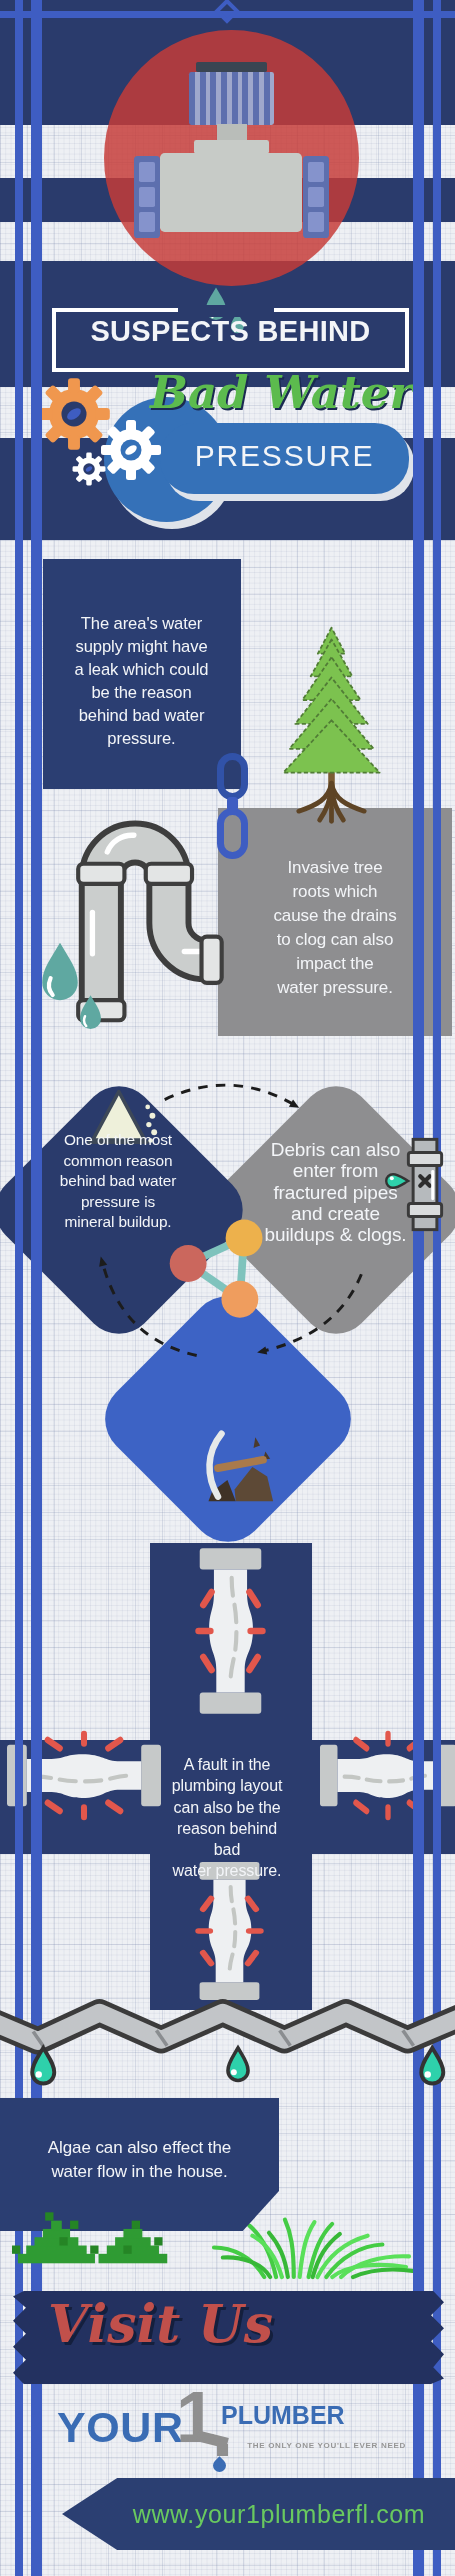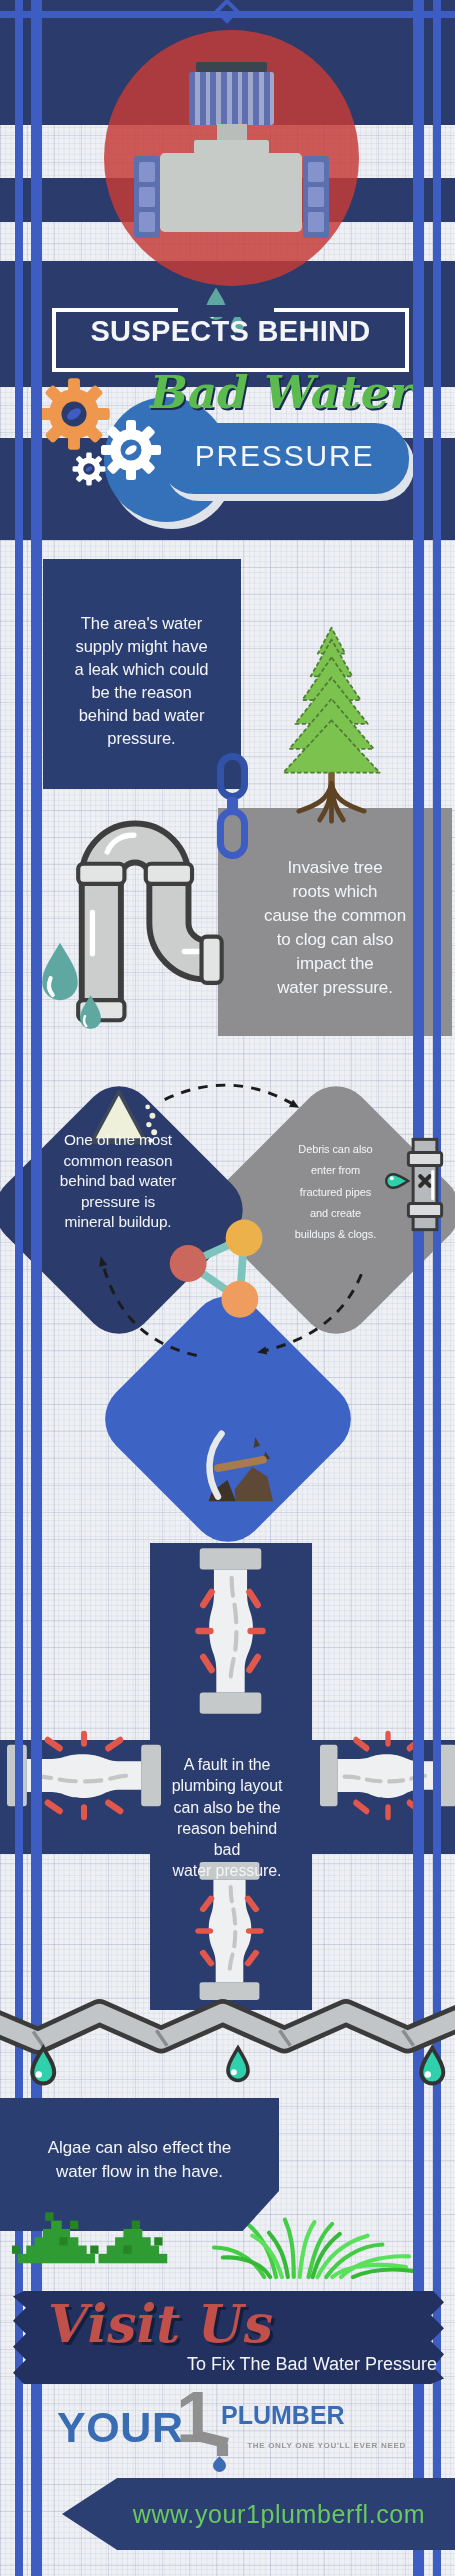--- a/index.html
+++ b/index.html
@@ -156,21 +156,21 @@
     </svg>
   </div>
 
   <div class="abs z4" style="left:217px;top:753px;width:31px;height:47px;border:7.7px solid #3152a8;border-radius:15.4px;box-sizing:border-box;"></div>
   <div class="abs z4" style="left:217px;top:808px;width:31px;height:51px;border:7.7px solid #3e5dc2;border-radius:15.4px;box-sizing:border-box;"></div>
   <div class="abs z4" style="left:227px;top:797px;width:10.7px;height:14.2px;background:#3e5dc2;border-radius:3.6px;"></div>
 
   <div class="abs z3" style="left:218px;top:808px;width:234px;height:228px;background:#8e8e90;"></div>
   <div class="abs z3 txt" style="left:237px;top:856px;width:196px;font-size:17px;line-height:24px;">Invasive tree
 roots which
-cause the common
+cause the drains
 to clog can also
 impact the
 water pressure.</div>
 
   <div class="abs z4" style="left:33px;top:776px;width:190px;height:249px;">
     <svg width="190" height="249" viewBox="0 0 320 420">
       <path d="M115,412 V170 A57,57 0 0 1 229,170 V248 A62,62 0 0 0 291,310 H310" fill="none" stroke="#3e3e3e" stroke-width="76"></path>
       <path d="M115,412 V170 A57,57 0 0 1 229,170 V248 A62,62 0 0 0 291,310 H310" fill="none" stroke="#cbcecd" stroke-width="56"></path>
       <path d="M100,230 V300" stroke="#ffffff" stroke-width="9" stroke-linecap="round"></path>
       <path d="M255,296 H280" stroke="#ffffff" stroke-width="9" stroke-linecap="round"></path>
@@ -213,21 +213,21 @@
           <circle cx="106" cy="89" r="4"></circle>
         </g>
     </svg>
   </div>
 
   <div class="abs z4 txt" style="left:44px;top:1130px;width:148px;font-size:15.4px;line-height:20.5px;">One of the most
 common reason
 behind bad water
 pressure is
 mineral buildup.</div>
-  <div class="abs z3 txt" style="left:261px;top:1139px;width:149px;font-size:11px;line-height:21.3px;">Debris can also
+  <div class="abs z3 txt" style="left:261px;top:1139px;width:149px;font-size:19px;line-height:21.3px;">Debris can also
 enter from
 fractured pipes
 and create
 buildups &amp; clogs.</div>
 
   <div class="abs z4" style="left:159px;top:1210px;width:113px;height:113px;">
     <svg width="113" height="113" viewBox="0 0 190 190">
       <g stroke="#7fc3bd" stroke-width="13">
           <line x1="49" y1="90" x2="143" y2="47"></line>
           <line x1="143" y1="47" x2="136" y2="150"></line>
@@ -377,21 +377,21 @@
   </div>
   <div class="abs z6" style="left:418px;top:2045px;width:28.5px;height:42px;">
     <svg width="28.5" height="42" viewBox="0 0 44 60">
         <path d="M22,2 C30,16 39,27 39,40 a17,17 0 1 1 -34,0 C5,27 14,16 22,2 Z" fill="#2ed1ab" stroke="#333" stroke-width="6"></path>
         <circle cx="15" cy="43" r="5" fill="#fff"></circle>
       </svg>
   </div>
 
   <div class="abs z6 boxnavy" style="left:0;top:2098px;width:279px;height:133px;clip-path:polygon(0 0,100% 0,100% 70%,87% 100%,0 100%);"></div>
   <div class="abs z6 txt" style="left:12px;top:2136px;width:255px;font-size:17px;line-height:24px;">Algae can also effect the
-water flow in the have.</div>
+water flow in the house.</div>
   <div class="abs z6" style="left:12px;top:2191px;width:160px;height:80px;">
     <svg width="160" height="80" viewBox="0 0 270 135">
       <g fill="#2f9b33">
         <rect x="10" y="106" width="130" height="16"></rect>
           <rect x="24" y="92" width="102" height="16"></rect>
         <rect x="38" y="78" width="74" height="16"></rect>
           <rect x="52" y="64" width="46" height="16"></rect>
           <rect x="66" y="50" width="18" height="16"></rect>
         <rect x="146" y="106" width="116" height="16"></rect>
           <rect x="160" y="92" width="88" height="16"></rect>
@@ -433,21 +433,20 @@
           <path d="M140,105 C135,70 125,50 108,30"></path>
             <path d="M182,105 C192,70 205,50 228,32"></path>
         </g>
       </g>
     </svg>
   </div>
 
   <div class="abs z6" style="left:13px;top:2291px;width:431px;height:93px;background:#233160;
        clip-path:polygon(2.5% 0%,97.5% 0%,100% 12%,97% 26%,100% 40%,97% 54%,100% 68%,97.5% 82%,100% 94%,97% 100%,2.5% 100%,0% 88%,3% 74%,0% 60%,3% 46%,0% 32%,3% 18%,0% 6%);"></div>
   <div class="abs z6" style="left:24px;top:2293px;width:249px;text-align:right;font-family:'DejaVu Serif',serif;font-style:italic;font-weight:bold;font-size:52px;color:#c1504b;text-shadow:3px 3px 0 #141f3d;">Visit Us</div>
-  <div class="abs z6" style="left:142px;top:2354px;width:295px;text-align:right;font-size:18px;color:#f3f5f8;">To Fix The Bad Water Pressure</div>
 
   <div class="abs z4" style="left:0;top:2384px;width:437px;height:95px;">
     <div class="abs" style="left:57px;top:19px;font-size:43px;font-weight:bold;color:#3a6cb4;letter-spacing:0.6px;">YOUR</div>
     <div class="abs" style="left:176px;top:-8.3px;font-size:72px;font-weight:bold;color:#8f8f8f;">1</div>
     <div class="abs" style="left:197px;top:50px;width:31px;height:10.7px;background:#8f8f8f;transform:rotate(14deg);"></div>
     <div class="abs" style="left:217px;top:60px;width:10.7px;height:12px;background:#8f8f8f;"></div>
     <div class="abs tear" style="left:213px;top:75px;width:13px;height:13px;background:#3a6cb4;"></div>
     <div class="abs" style="left:221px;top:16.6px;font-size:25px;font-weight:bold;color:#3a6cb4;">PLUMBER</div>
     <div class="abs" style="left:221px;top:57px;width:185px;text-align:right;font-size:8px;color:#969696;letter-spacing:0.7px;font-weight:bold;">THE ONLY ONE YOU'LL EVER NEED</div>
   </div>

